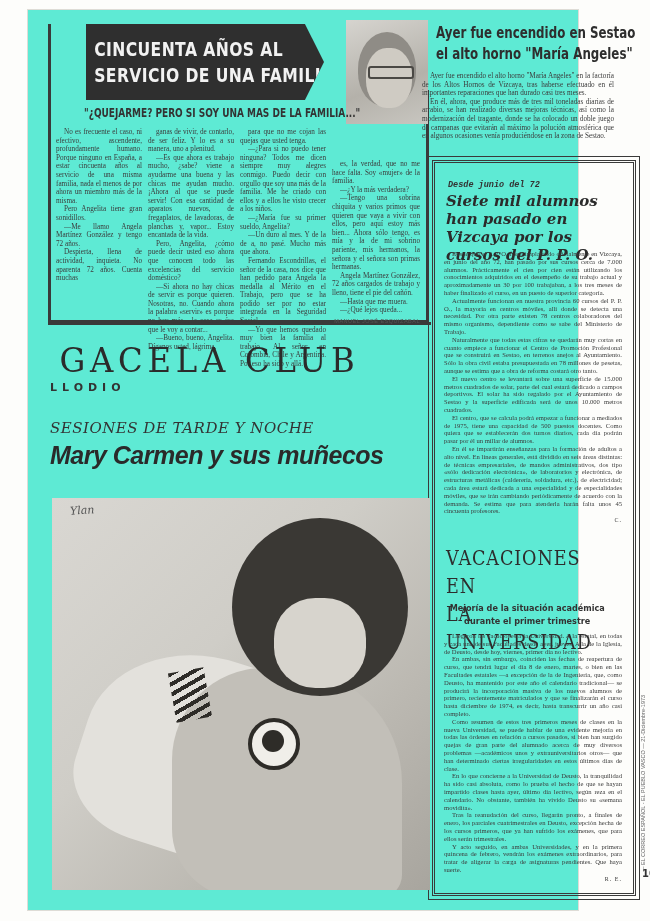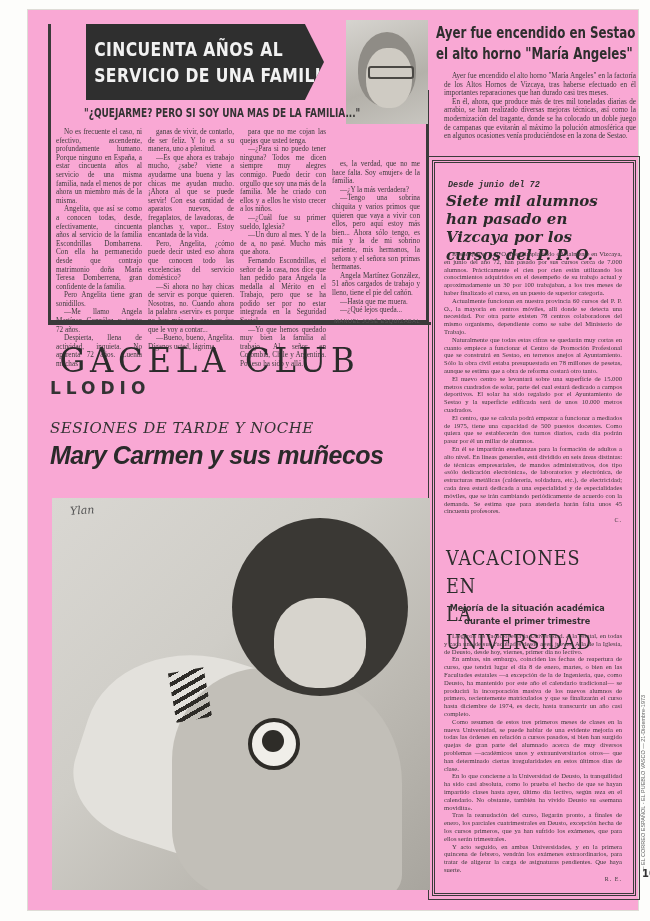--- a/index.html
+++ b/index.html
@@ -1,17 +1,17 @@
 <!DOCTYPE html>
 <html><head>
 <meta charset="utf-8">
 <style>
   html, body { margin:0; padding:0; }
   body { width:650px; height:921px; background:#fdfdfb; position:relative; overflow:hidden; font-family:"DejaVu Serif", serif; color:#2a2a2a; }
-  .page { position:absolute; left:28px; top:10px; width:610px; height:900px; background:#f9a8d4; box-shadow:0 0 0 1px #dedcd6; }
+  .page { position:absolute; left:28px; top:10px; width:550px; height:900px; background:#5eead4; box-shadow:0 0 0 1px #dedcd6; }
   .abs { position:absolute; }
   .body-text { font-family:"Liberation Serif", serif; font-size:7.2px; line-height:8.6px; color:#3b3b3b; text-align:justify; }
   .body-text p { margin:0; text-indent:8px; }
 
   
   .feature-box { left:20px; top:14px; width:380px; height:298px; border:3px solid #3a3a3a; border-right:none; border-top:none; }
   .banner { left:58px; top:14px; width:238px; height:76px; background:#2f2f2f; clip-path:polygon(0 0, 92% 0, 100% 50%, 92% 100%, 0 100%); }
   .banner span { display:block; color:#f2f2f2; font-family:"DejaVu Sans", sans-serif; font-weight:bold; font-size:19px; letter-spacing:0.5px; line-height:26px; padding-left:10px; transform:scaleX(0.82); transform-origin:left; white-space:nowrap; }
   .banner .l1 { margin-top:12px; }
   .portrait { left:318px; top:10px; width:82px; height:104px; background:linear-gradient(160deg,#d6d4cf,#b4b1aa 60%,#c8c6c0); overflow:hidden; }
@@ -31,21 +31,21 @@
   .ppo-box { left:404px; top:150px; width:198px; height:730px; border:3px double #3a3a3a; outline:1px solid #3a3a3a; outline-offset:3px; }
   .ppo-kicker { left:420px; top:170px; font-family:Liberation Mono, monospace; font-weight:bold; font-style:italic; font-size:8.5px; color:#333; }
   .ppo-title { left:418px; top:182px; width:178px; font-family:"DejaVu Serif", serif; font-weight:bold; font-style:italic; font-size:15px; line-height:18px; color:#2b2b2b; }
   .vac-title { left:418px; top:534px; width:180px; font-family:"DejaVu Serif", serif; font-size:20px; line-height:28px; color:#2d2d2d; letter-spacing:1px; transform:scaleX(0.88); transform-origin:left; }
   .vac-sub { left:420px; top:592px; width:176px; font-family:"DejaVu Sans", sans-serif; font-weight:bold; font-size:9px; line-height:13px; color:#333; text-align:center; transform:scaleX(0.9); transform-origin:left; }
   .sig { font-size:6px; text-align:right; margin-top:2px; letter-spacing:1px; }
 
   
   .gacela { left:22px; top:330px; width:376px; }
   .gacela .club { font-family:"DejaVu Serif", serif; font-size:34px; letter-spacing:5px; color:#2b2b2b; line-height:40px; transform:scaleX(0.95); }
-  .gacela .city { font-family:"DejaVu Sans", sans-serif; font-weight:bold; font-size:17px; letter-spacing:5px; color:#333; line-height:16px; }
+  .gacela .city { font-family:"DejaVu Sans", sans-serif; font-weight:bold; font-size:11px; letter-spacing:5px; color:#333; line-height:16px; }
   .gacela .sessions { font-family:"DejaVu Serif", serif; font-style:italic; font-size:15px; letter-spacing:0.5px; color:#333; line-height:24px;margin-top:20px; }
   .gacela .star { font-family:"Liberation Sans", sans-serif; font-weight:bold; font-style:italic; font-size:25px; color:#2a2a2a; line-height:30px; letter-spacing:-0.5px; }
   .photo { left:24px; top:488px; width:378px; height:392px; background:linear-gradient(135deg,#d9d7d2 0%,#cfcdc7 40%,#bcb9b2 70%,#a8a59e 100%); overflow:hidden; }
   .photo .hair { position:absolute; left:180px; top:20px; width:176px; height:178px; border-radius:50%; background:#3a3834; }
   .photo .face { position:absolute; left:222px; top:100px; width:92px; height:90px; border-radius:45%; background:#d7d4cd; }
   .photo .body { position:absolute; left:120px; top:170px; width:230px; height:230px; border-radius:40% 50% 10% 30%; background:#c2bfb8; }
   .photo .doll { position:absolute; left:30px; top:160px; width:250px; height:200px; border-radius:50% 40% 50% 30%; background:#e3e1dc; transform:rotate(18deg); }
   .photo .eye { position:absolute; left:196px; top:220px; width:44px; height:44px; border-radius:50%; border:4px solid #2e2c28; background:#f0eee9; }
   .photo .eye::after { content:""; position:absolute; left:10px; top:8px; width:22px; height:22px; border-radius:50%; background:#2e2c28; }
   .photo .stripes { position:absolute; left:120px; top:172px; width:36px; height:50px; background:repeating-linear-gradient(160deg,#2e2c28 0 4px, transparent 4px 9px); transform:rotate(-10deg); }
@@ -68,55 +68,54 @@
   </div>
   <div class="abs portrait">
     <div class="head"></div>
     <div class="face"></div>
     <div class="glasses"></div>
   </div>
   <div class="abs quote">"¿QUEJARME? PERO SI SOY UNA MAS DE LA FAMILIA..."</div>
 
   <div class="abs col body-text" style="left:28px;">
     <p>No es frecuente el caso, ni efectivo, ascendente, profundamente humano. Porque ninguno en España, a estar cincuenta años al servicio de una misma familia, nada el menos de por ahora un miembro más de la misma.</p>
-    <p>Angelita, que así se como a conocen todas, desde, efectivamente, cincuenta años al servicio de la familia Escondrillas Dombarrena. Con ella ha permanecido desde que contrajo matrimonio doña María Teresa Domberrena, gran confidente de la familia.</p>
     <p>Pero Angelita tiene gran sonidillos.</p>
     <p>—Me llamo Angela Martínez González y tengo 72 años.</p>
     <p>Despierta, llena de actividad, inquieta. No aparenta 72 años. Cuenta muchas</p>
   </div>
   <div class="abs col body-text" style="left:120px;">
     <p>ganas de vivir, de contarlo, de ser feliz. Y lo es a su manera, uno a plenitud.</p>
     <p>—Es que ahora es trabajo mucho, ¿sabe? viene a ayudarme una buena y las chicas me ayudan mucho. ¡Ahora al que se puede servir! Con esa cantidad de aparatos nuevos, de fregaplatos, de lavadoras, de planchas y, vapor... Estoy encantada de la vida.</p>
     <p>Pero, Angelita, ¿cómo puede decir usted eso ahora que conocen todo las excelencias del servicio doméstico?</p>
     <p>—Si ahora no hay chicas de servir es porque quieren. Nosotras, no. Cuando ahora la palabra «servir» es porque no hay más... la cosa es ésa que le voy a contar...</p>
     <p>—Bueno, bueno, Angelita. Díganos usted, lágrima.</p>
   </div>
   <div class="abs col body-text" style="left:212px;">
     <p>para que no me cojan las quejas que usted tenga.</p>
     <p>—¿Para si no puedo tener ninguna? Todos me dicen siempre muy alegres conmigo. Puedo decir con orgullo que soy una más de la familia. Me he criado con ellos y a ellos he visto crecer a los niños.</p>
-    <p>—¿Cuál fue su primer sueldo, Iglesia?</p>
+    <p>—¿María fue su primer sueldo, Angelita?</p>
     <p>—Un duro al mes. Y de la de a, no pasé. Mucho más que ahora.</p>
     <p>Fernando Escondrillas, el señor de la casa, nos dice que han pedido para Angela la medalla al Mérito en el Trabajo, pero que se ha podido ser por no estar integrada en la Seguridad Social.</p>
     <p>—Yo que hemos quedado muy bien la familia al trabajo. Al señor en Colombia, Chile y Argentina. Por eso ha sido y allá.</p>
   </div>
   <div class="abs body-text" style="left:304px; top:150px; width:88px;">
     <p>es, la verdad, que no me hace falta. Soy «mujer» de la familia.</p>
     <p>—¿Y la más verdadera?</p>
     <p>—Tengo una sobrina chiquita y varios primos que quieren que vaya a vivir con ellos, pero aquí estoy más bien... Ahora sólo tengo, es mía y la de mi sobrino pariente, mis hermanos, la señora y el señora son primas hermanas.</p>
-    <p>Angela Martínez González, 51 años cargados de trabajo y lleno, tiene el pie del cañón.</p>
+    <p>Angela Martínez González, 72 años cargados de trabajo y lleno, tiene el pie del cañón.</p>
     <p>—Hasta que me muera.</p>
     <p>—¿Qué lejos queda...</p>
     <div class="byline">MANUEL JOSÉ ESQUIZABAL</div>
   </div>
 
   <div class="abs sestao-title">
     <div>Ayer fue encendido en Sestao</div>
     <div>el alto horno "María Angeles"</div>
   </div>
-  <div class="abs body-text" style="left:416px; top:62px; width:192px;">
+  <div class="abs body-text" style="left:394px; top:62px; width:192px;">
     <p>Ayer fue encendido el alto horno "María Angeles" en la factoría de los Altos Hornos de Vizcaya, tras haberse efectuado en él importantes reparaciones que han durado casi tres meses.</p>
     <p>En él, ahora, que produce más de tres mil toneladas diarias de arrabio, se han realizado diversas mejoras técnicas, así como la modernización del tragante, donde se ha colocado un doble juego de campanas que evitarán al máximo la polución atmosférica que en algunos ocasiones venía produciéndose en la zona de Sestao.</p>
   </div>
 
   <div class="abs ppo-box"></div>
   <div class="abs ppo-kicker">Desde junio del 72</div>
   <div class="abs ppo-title">Siete mil alumnos han pasado en Vizcaya por los cursos del P. P. O.</div>
   <div class="abs body-text" style="left:416px; top:240px; width:178px; font-size:6.6px; line-height:7.8px;">
     <p>Desde que el P. P. O. fuera implantado oficialmente en Vizcaya, en junio del año 72, han pasado por sus cursos cerca de 7.000 alumnos. Prácticamente el cien por cien están utilizando los conocimientos adquiridos en el desempeño de su trabajo actual y aproximadamente un 30 por 100 trabajaban, a los tres meses de haber finalizado el curso, en un puesto de superior categoría.</p>
     <p>Actualmente funcionan en nuestra provincia 60 cursos del P. P. O., la mayoría en centros móviles, allí donde se detecta una necesidad. Por otra parte existen 78 centros colaboradores del mismo organismo, dependiente como se sabe del Ministerio de Trabajo.</p>

